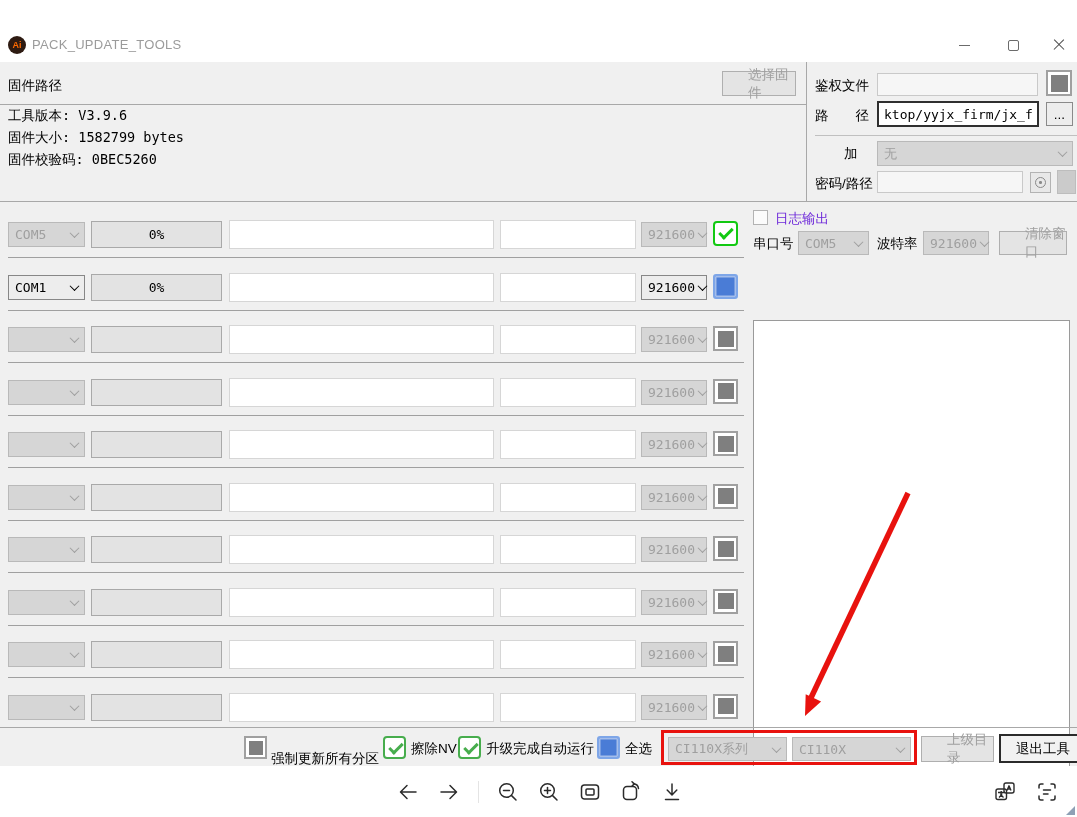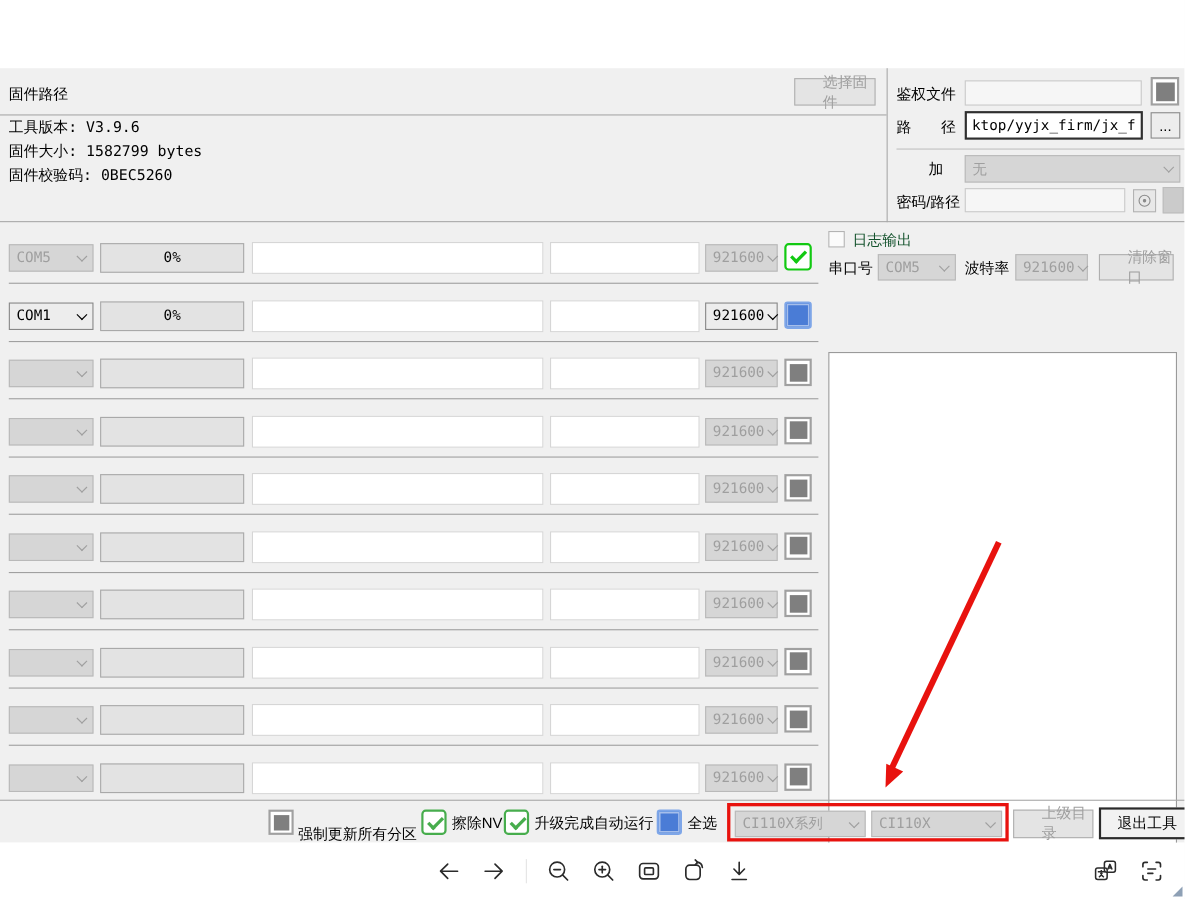--- a/index.html
+++ b/index.html
@@ -17,21 +17,21 @@
   .ic-close::before { transform:rotate(45deg); } .ic-close::after { transform:rotate(-45deg); }
 
   
   #app-titlebar { position:absolute; left:0; top:28px; width:1077px; height:34px; background:#fff; }
   #app-icon { position:absolute; left:8px; top:8px; width:18px; height:18px; border-radius:50%; background:#2e1b12; color:#ff6a00; font-size:9px; font-weight:bold; display:flex; align-items:center; justify-content:center; }
   #app-title { position:absolute; left:32px; top:9px; font-size:13px; color:#9b9b9b; letter-spacing:.3px; }
 
   #app-content { position:absolute; left:0; top:62px; width:1077px; height:704px; background:#f0f0f0; }
 
   .lab { position:absolute; font-size:13.5px; color:#000; white-space:nowrap; }
-  .lab-gray { color:#14532d; }
+  .lab-gray { color:#6d28d9; }
   .mono { font-family:"DejaVu Sans Mono",monospace; }
 
   .inp { position:absolute; border:1px solid #b3b3b3; background:#f4f4f4; font-family:"DejaVu Sans Mono",monospace; font-size:13px; color:#3c3c3c; padding:0 5px; outline:none; }
   .inp-light { background:#f6f6f6; border-color:#c9c9c9; }
   .inp-focus { background:#fff; border:2px solid #2f2f2f; color:#000; }
 
   .btn { position:absolute; background:#e4e4e4; border:1px solid #afafaf; font-size:13.5px; color:#000; display:flex; align-items:center; justify-content:center; }
   .btn-disabled { color:#9f9f9f;padding-left:25px; }
   .btn-default { background:#f2f2f2; border:2px solid #2b2b2b; }
 
@@ -82,20 +82,33 @@
   .tb-div { width:1px; height:22px; background:#e4e4e4; }
   #tb-right { position:absolute; left:993px; top:0; height:51px; display:flex; align-items:center; gap:18px; }
   #resize-grip { position:absolute; right:2px; bottom:2px; width:0; height:0; border-left:9px solid transparent; border-bottom:9px solid #8ea0b5; }
 </style>
 </head>
 <body>
 
 <div id="screen">
 
 
+  <div id="app-titlebar">
+    <div id="app-icon">Ai</div>
+    <span id="app-title">PACK_UPDATE_TOOLS</span>
+    <div class="winctl" style="left:950px; top:7px;">
+        <span class="ic-min" style="border-color:#6b6b6b;"></span>
+      </div>
+    <div class="winctl" style="left:999px; top:7px;">
+        <span class="ic-max" style="border-color:#6b6b6b; width:11px; height:11px;"></span>
+      </div>
+    <div class="winctl" style="left:1045px; top:7px;">
+        <span class="ic-close"></span>
+      </div>
+  </div>
 
   <div id="app-content">
 
     <span class="lab" style="left:8px; top:15px;">固件路径</span>
     <div class="btn btn-disabled" style="left:722px; top:9px; width:74px; height:25px;">选择固件</div>
     <div class="hline" style="left:0; top:42px; width:806px;"></div>
 
     <span class="lab mono" style="left:8px; top:45px;">工具版本: V3.9.6</span>
     <span class="lab mono" style="left:8px; top:67px;">固件大小: 1582799 bytes</span>
     <span class="lab mono" style="left:8px; top:89px;">固件校验码: 0BEC5260</span>

